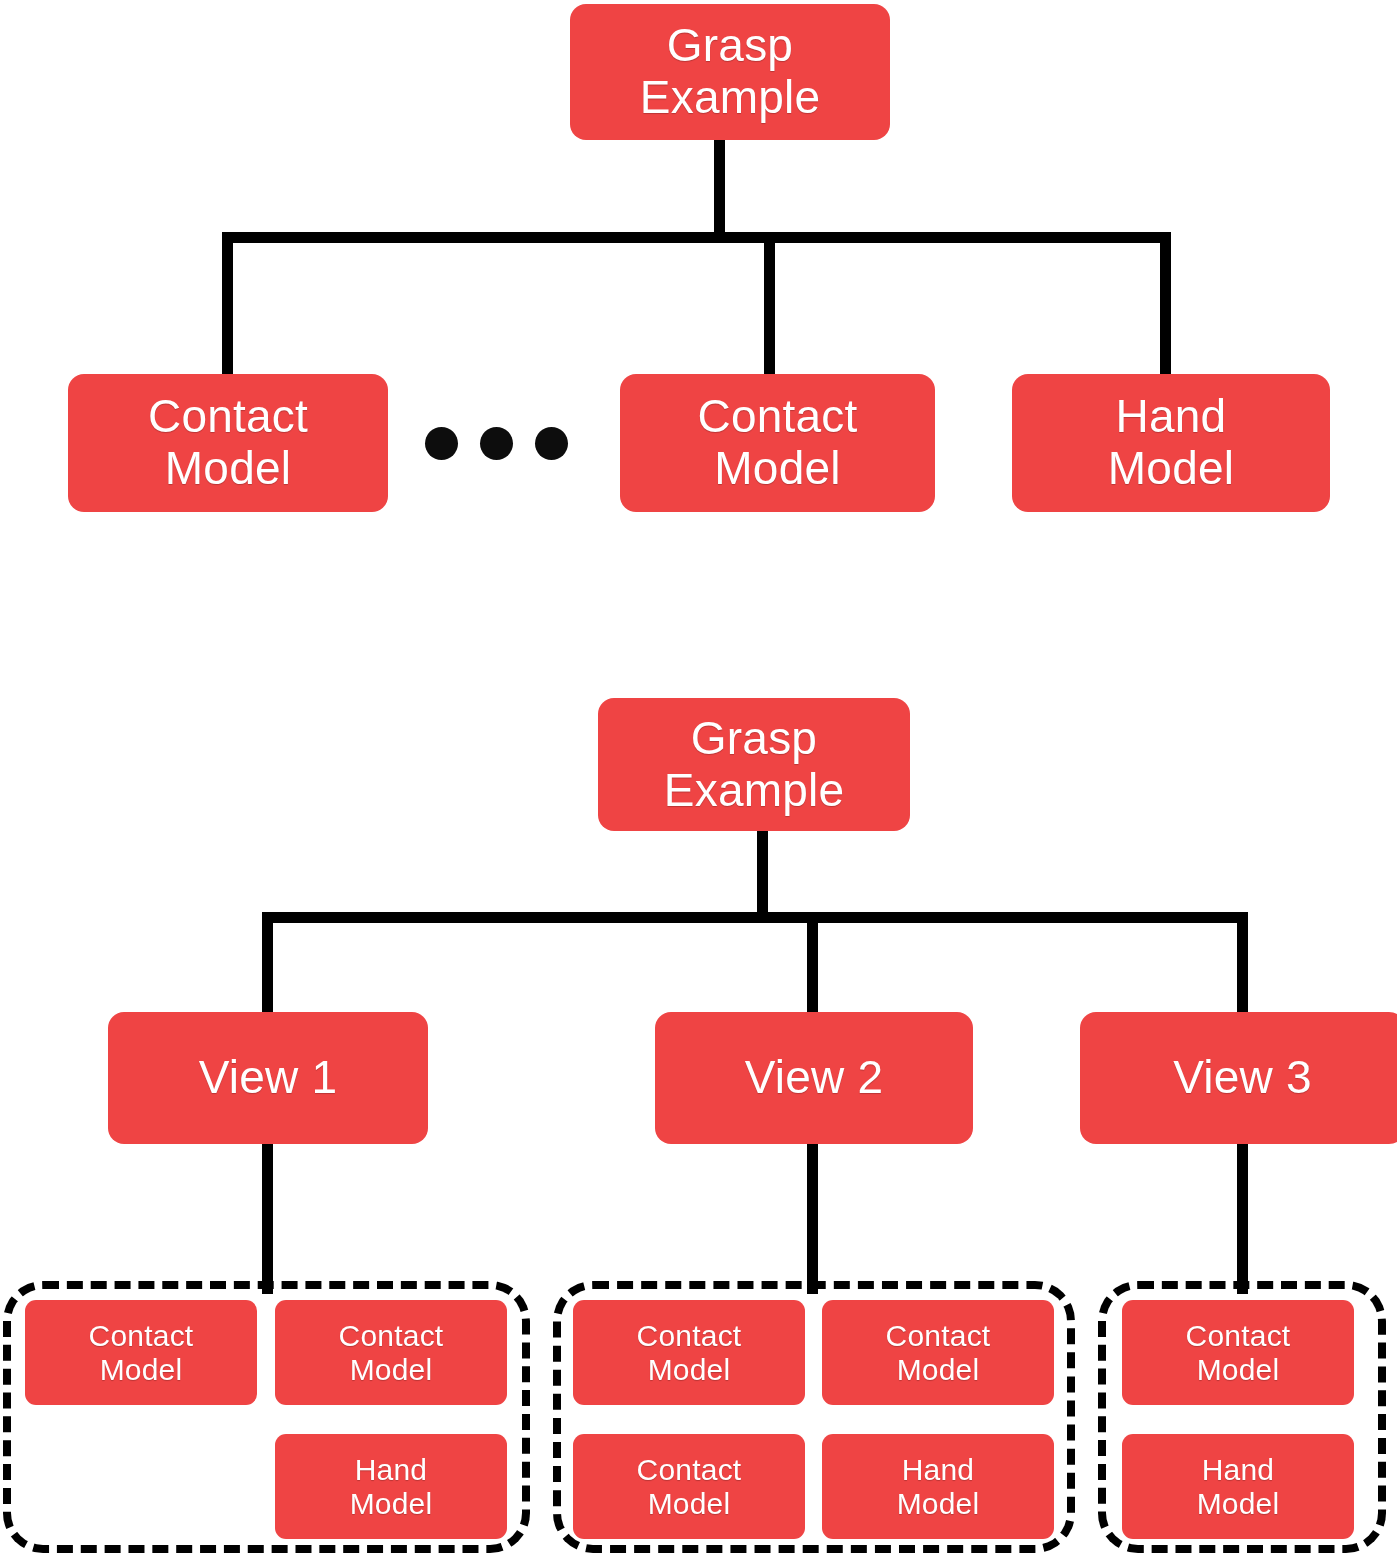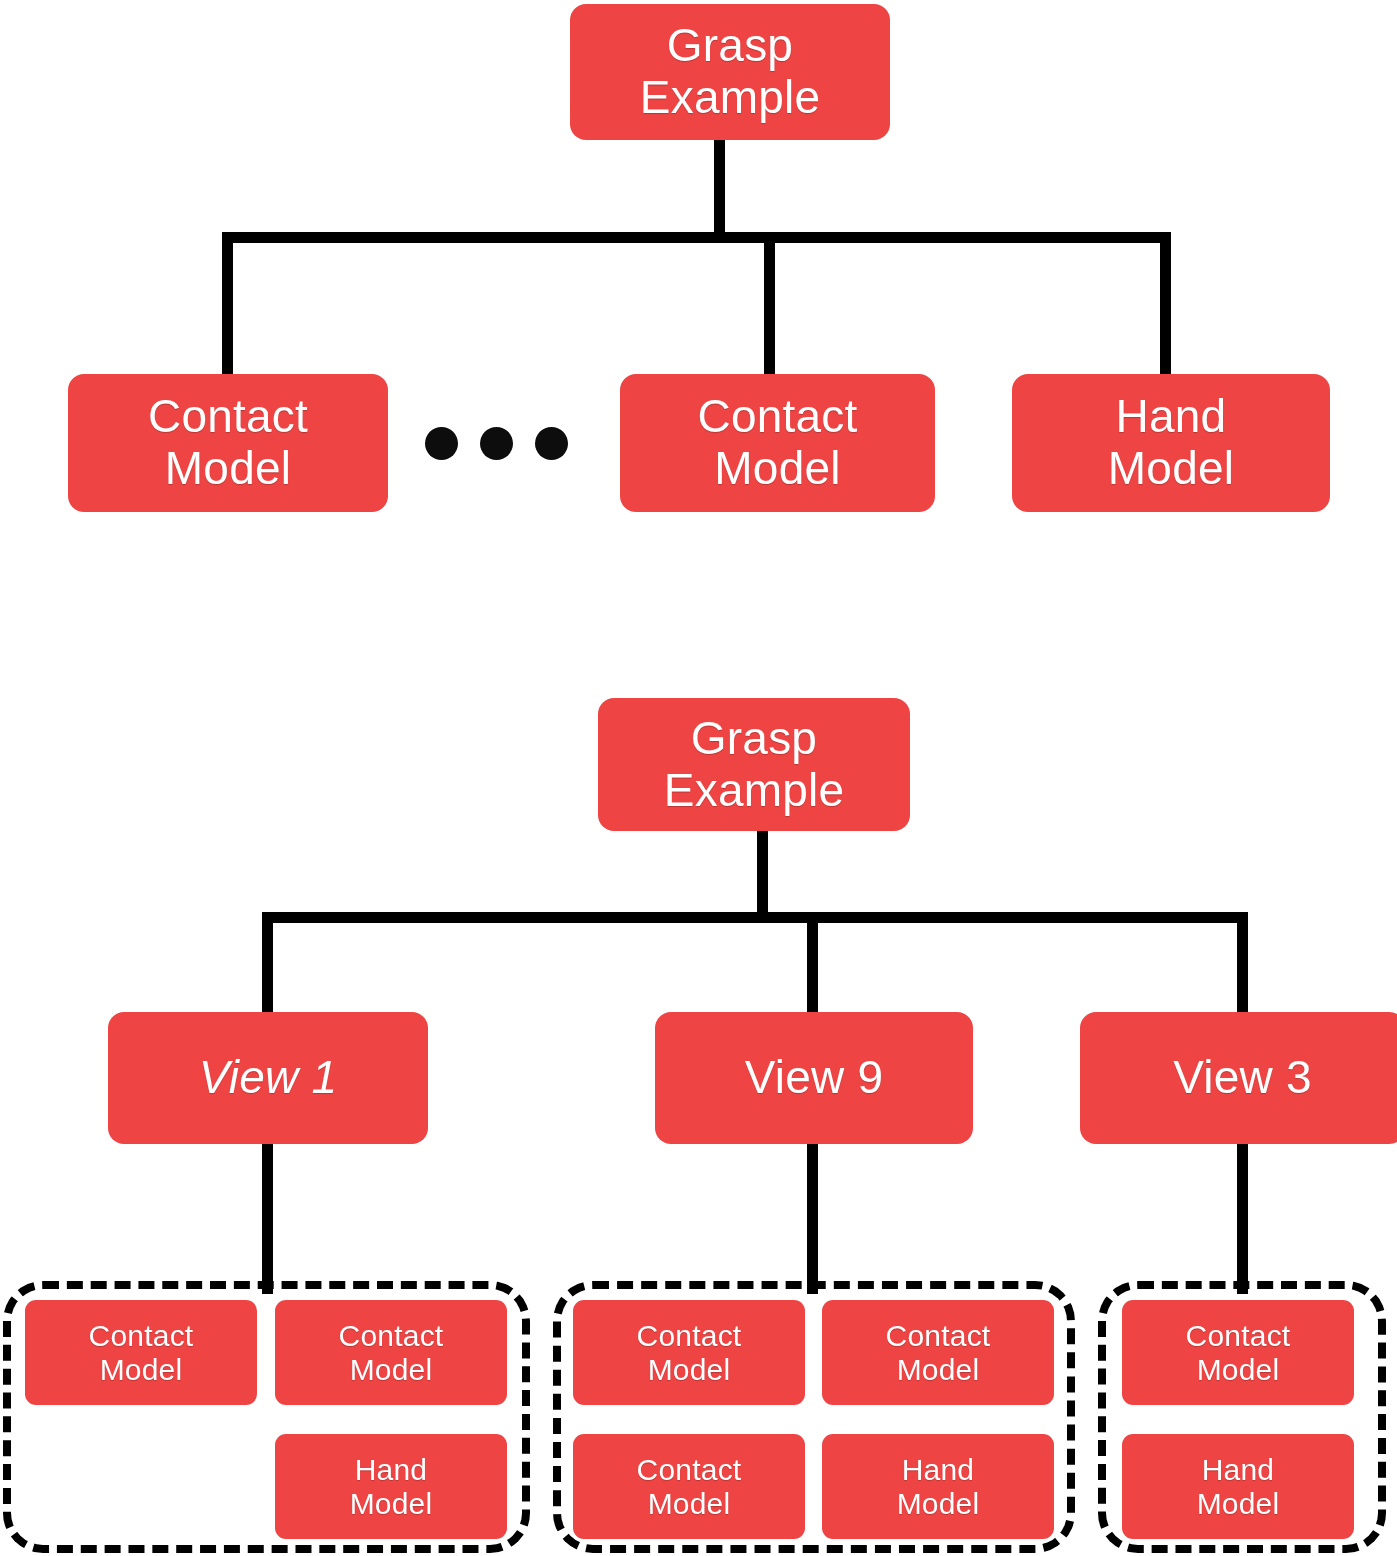--- a/index.html
+++ b/index.html
@@ -102,23 +102,23 @@
 Example</div>
 
   <div class="vline" style="left:757px; top:831px; height:92px;"></div>
 
   <div class="hline" style="left:262px; top:912px; width:986px;"></div>
 
   <div class="vline" style="left:262px; top:912px; height:102px;"></div>
   <div class="vline" style="left:807px; top:912px; height:102px;"></div>
   <div class="vline" style="left:1237px; top:912px; height:102px;"></div>
 
-  <div class="node view" style="left:108px; top:1012px; width:320px; height:132px;font-style:italic;">View 1</div>
+  <div class="node view" style="left:108px; top:1012px; width:320px; height:132px;">View 1</div>
 
-  <div class="node view" style="left:655px; top:1012px; width:318px; height:132px;">View 9</div>
+  <div class="node view" style="left:655px; top:1012px; width:318px; height:132px;">View 2</div>
 
   <div class="node view" style="left:1080px; top:1012px; width:325px; height:132px;">View 3</div>
 
   <div class="vline" style="left:262px; top:1144px; height:150px;"></div>
   <div class="vline" style="left:807px; top:1144px; height:150px;"></div>
   <div class="vline" style="left:1237px; top:1144px; height:150px;"></div>
 
   <div class="group" style="left:3px; top:1281px; width:527px; height:272px;"></div>
 
   <div class="node small" style="left:25px; top:1300px; width:232px; height:105px;">Contact

